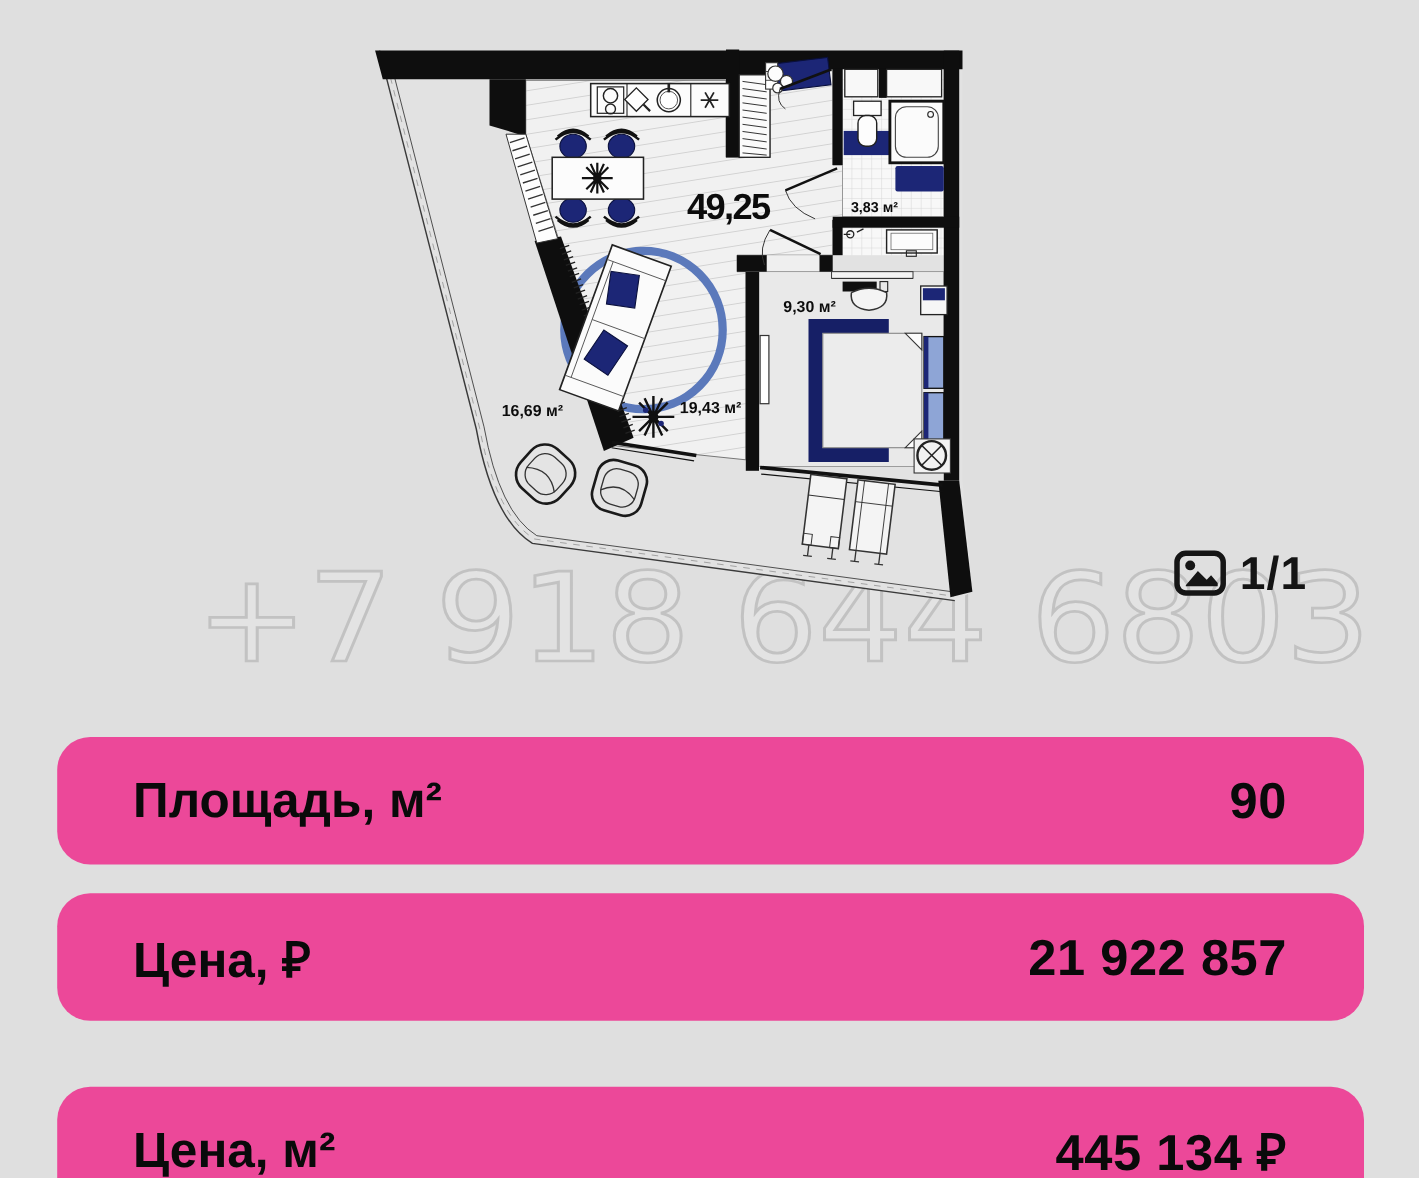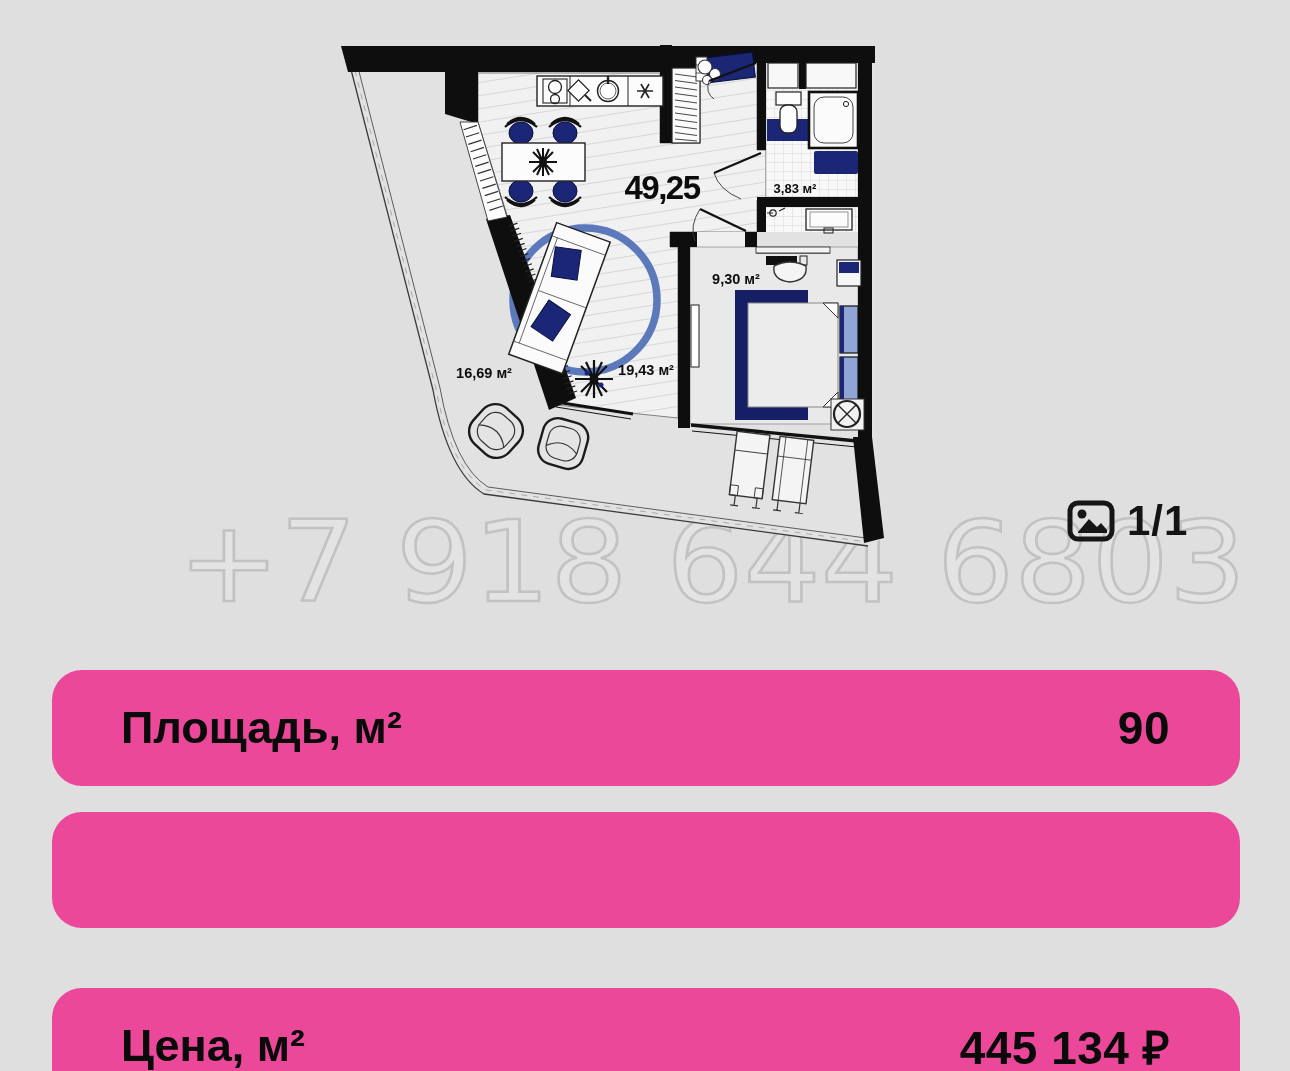--- a/index.html
+++ b/index.html
@@ -222,20 +222,22 @@
     </svg>
     <span class="cnt">1/1</span>
   </div>
 
   <div class="rows">
     <div class="row row1">
       <span class="lbl">Площадь, м²</span>
       <span class="val">90</span>
     </div>
     <div class="row row2">
+      <span class="lbl">Цена, ₽</span>
+      <span class="val">21 922 857</span>
     </div>
     <div class="row row3">
       <span class="lbl">Цена, м²</span>
       <span class="val">445 134 ₽</span>
     </div>
   </div>
 
 </div>
 
 </body></html>

